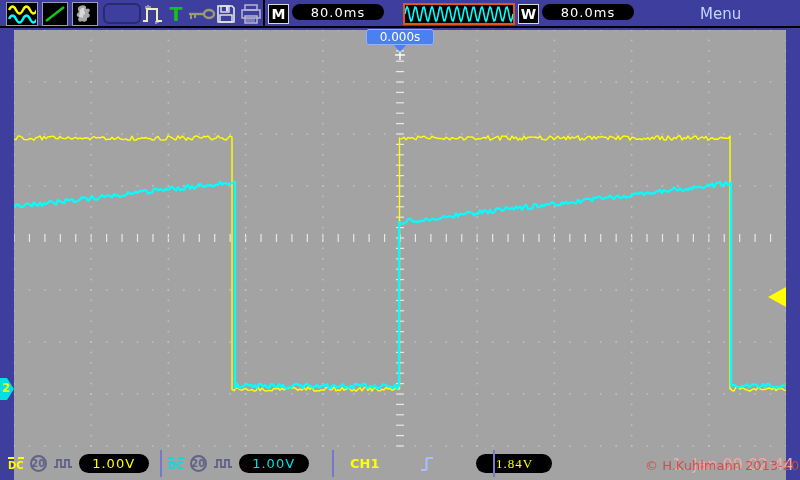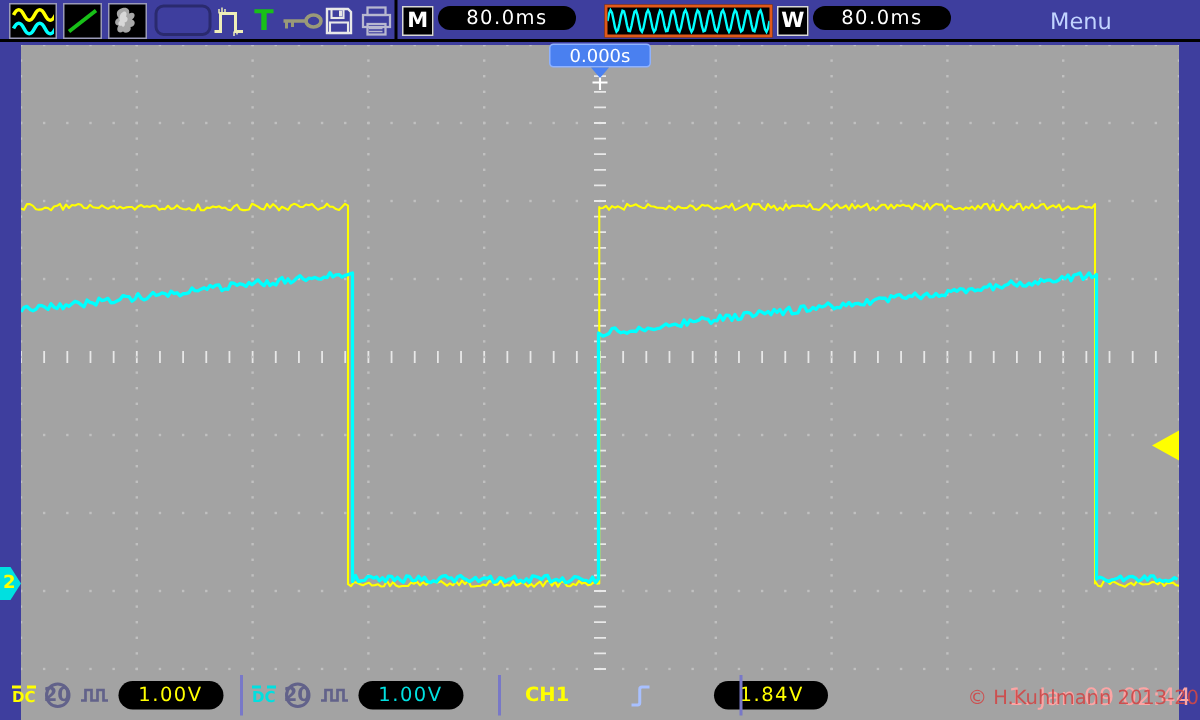--- a/index.html
+++ b/index.html
@@ -25,21 +25,21 @@
   .ch2-marker { position:absolute; left:0; top:378px; width:14px; height:22px; }
   .ch2-marker span { position:absolute; left:2px; top:3px; color:#ffff00; font-size:12px; font-weight:bold; line-height:14px; }
 
   
   .bottombar { position:absolute; top:447px; left:0; width:800px; height:33px; }
   .bb-sep { position:absolute; top:3px; width:2px; height:27px; background:#7878c8; }
   .bb-group { position:absolute; top:0; height:33px; display:flex; align-items:center; gap:6px; }
   .dc-icon { font-size:10px; font-weight:bold; border-top:2px dashed; padding-top:1px; line-height:11px; }
   .dc-yellow { color:#ffff00; border-color:#ffff00; }
   .dc-cyan { color:#00e0e0; border-color:#00e0e0; }
-  .bw-circle { width:17px; height:17px; border:2px solid #62628a; border-radius:50%; color:#62628a; font-size:13px; font-weight:bold; display:flex; align-items:center; justify-content:center; }
+  .bw-circle { width:17px; height:17px; border:2px solid #62628a; border-radius:50%; color:#62628a; font-size:10px; font-weight:bold; display:flex; align-items:center; justify-content:center; }
   .bb-pill { height:19px; }
   .v-yellow { color:#ffff00; }
   .v-cyan { color:#00e0e0; }
   .trig-src { color:#ffff00; font-size:13px; font-weight:bold; }
   .datewrap { position:absolute; left:645px; top:0; width:152px; height:33px; }
   .datetime { position:absolute; right:3px; top:8px; color:#fca5a5; font-size:16px; white-space:nowrap; }
   .watermark { position:absolute; left:0; top:11px; color:#d04848; font-size:13px; white-space:nowrap; opacity:0.9; }
 </style>
 </head>
 <body>
@@ -1068,21 +1068,21 @@
     <div class="pill bb-pill v-cyan" style="width:70px;">
       <span>1.00V</span>
     </div>
   </div>
   <div class="bb-sep" style="left:332px;"></div>
   <div class="bb-group" style="left:350px;gap:41px;">
     <span class="trig-src">CH1</span>
     <svg width="15" height="18" viewBox="0 0 15 18">
       <path d="M1,15 h4 q1.5,0 1.5,-1.5 V4.5 Q6.5,3 8,3 h5" fill="none" stroke="#a8c0ff" stroke-width="2"></path>
     </svg>
-    <div class="pill bb-pill v-yellow" style="width:76px;">
+    <div class="pill bb-pill v-yellow" style="width:76px;font-family:Liberation Serif, serif;">
       <span>1.84V</span>
     </div>
   </div>
   <div class="bb-sep" style="left:493px;"></div>
   <div class="datewrap">
     <span class="datetime">1. Jan 09 02:44</span>
     <span class="watermark">© H.Kuhlmann 2013-2024</span>
   </div>
 </div>
 

